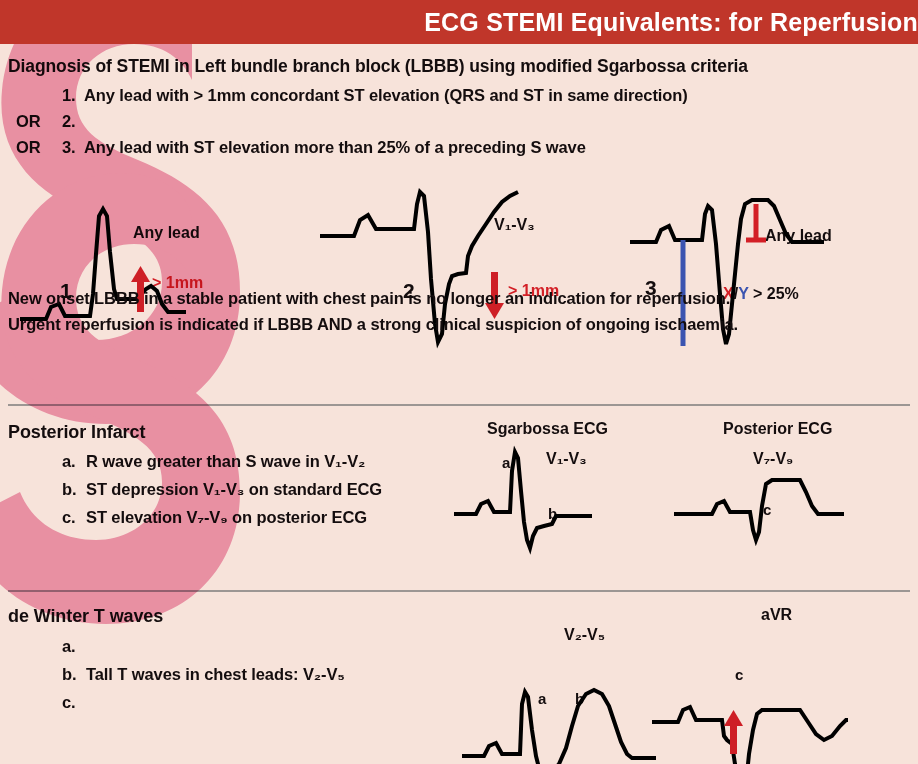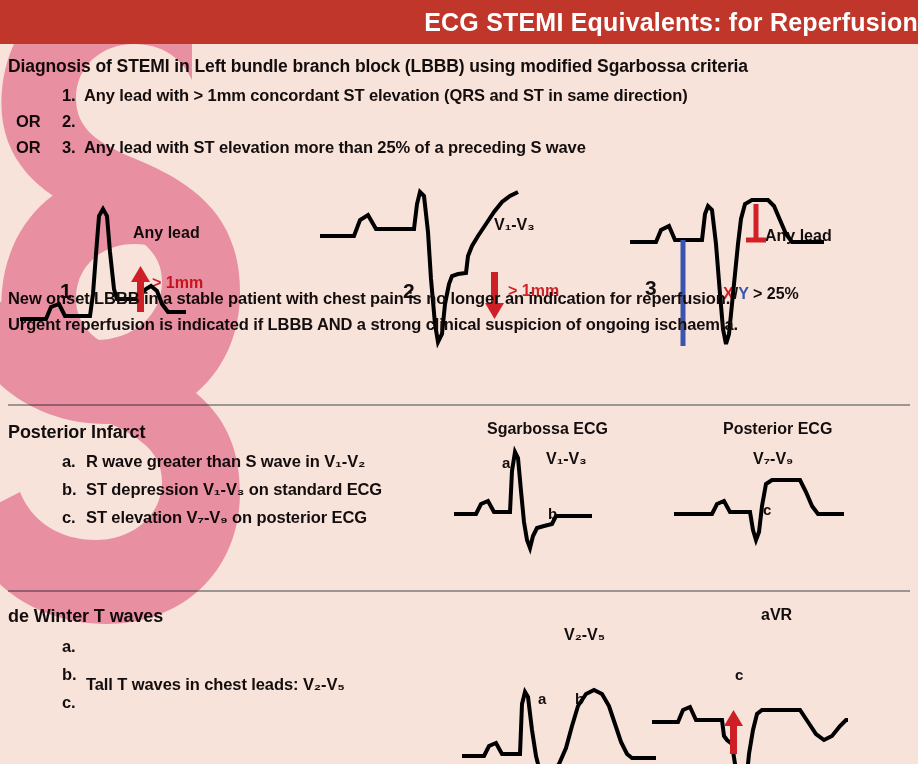--- a/index.html
+++ b/index.html
@@ -239,21 +239,21 @@
                              L128,44 L134,56 L140,70 L146,78 L172,78"></path>
     </svg>
 
     <div class="divider" style="top:546px;"></div>
 
     <div class="txt sec-title" style="left:8px; top:562px;">de Winter T waves</div>
 
     <div class="txt item" style="left:62px; top:593px;">a.</div>
 
     <div class="txt item" style="left:62px; top:621px;">b.</div>
-    <div class="txt item" style="left:86px; top:621px;margin-top:10px;">Tall T waves in chest leads: V₂-V₅</div>
+    <div class="txt item" style="left:86px; top:621px;">Tall T waves in chest leads: V₂-V₅</div>
 
     <div class="txt item" style="left:62px; top:649px;">c.</div>
 
     <div class="fig-label" style="left:564px; top:562px;margin-top:20px;">V₂-V₅</div>
     <div class="small-letter" style="left:538px; top:646px;">a</div>
     <div class="small-letter" style="left:575px; top:646px;">b</div>
 
     <svg class="ecg" style="left:460px; top:600px;" width="200" height="150" viewBox="0 0 200 150">
       <path class="trace" d="M2,112 L24,112 L29,102 L36,99 L42,110 L60,110
                              L62,60 L65,48 L68,53 L72,86 L76,112 L79,124

